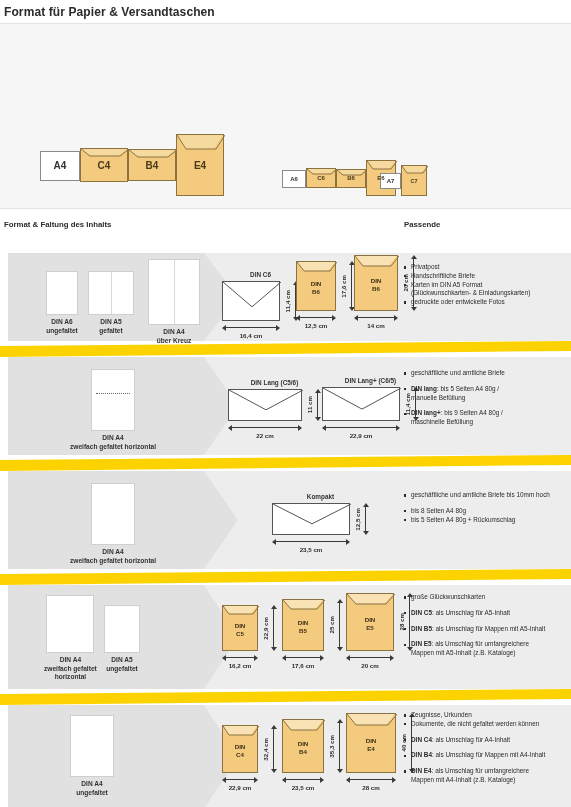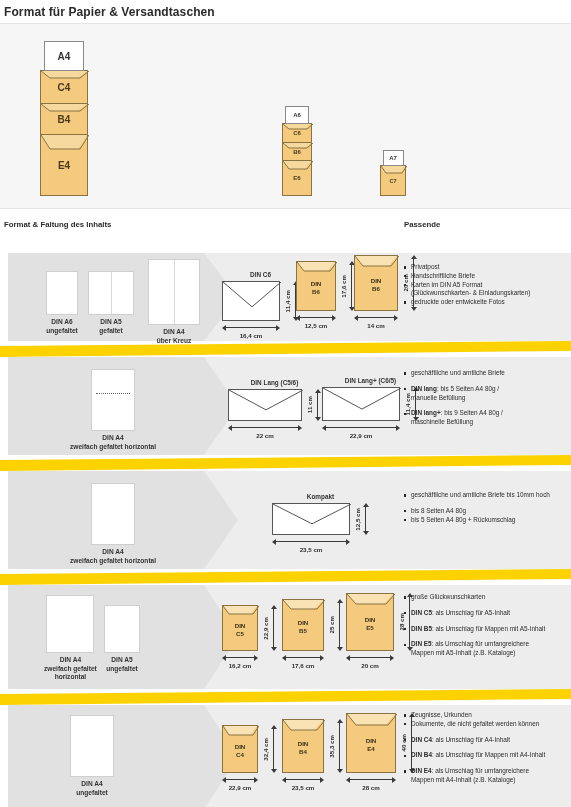--- a/index.html
+++ b/index.html
@@ -20,21 +20,21 @@
 
   
   .stack-panel {
     position: relative;
     height: 186px;
     background: #f6f6f6;
     border-top: 1px solid #e4e4e4;
     border-bottom: 1px solid #e4e4e4;
   }
   .stack-group { position: absolute; bottom: 12px; }
-  .stack-col { display: flex; flex-direction: column; align-items: center; }
+  .stack-col { display: flex; flex-direction: row; align-items: center; }
 
   .paper-sheet {
     background: #ffffff;
     border: 1px solid #8a8a8a;
     display: flex; align-items: center; justify-content: center;
     font-weight: bold; color: #333;
     position: relative; z-index: 1;
   }
   .envelope {
     background: #f3ca7e;

